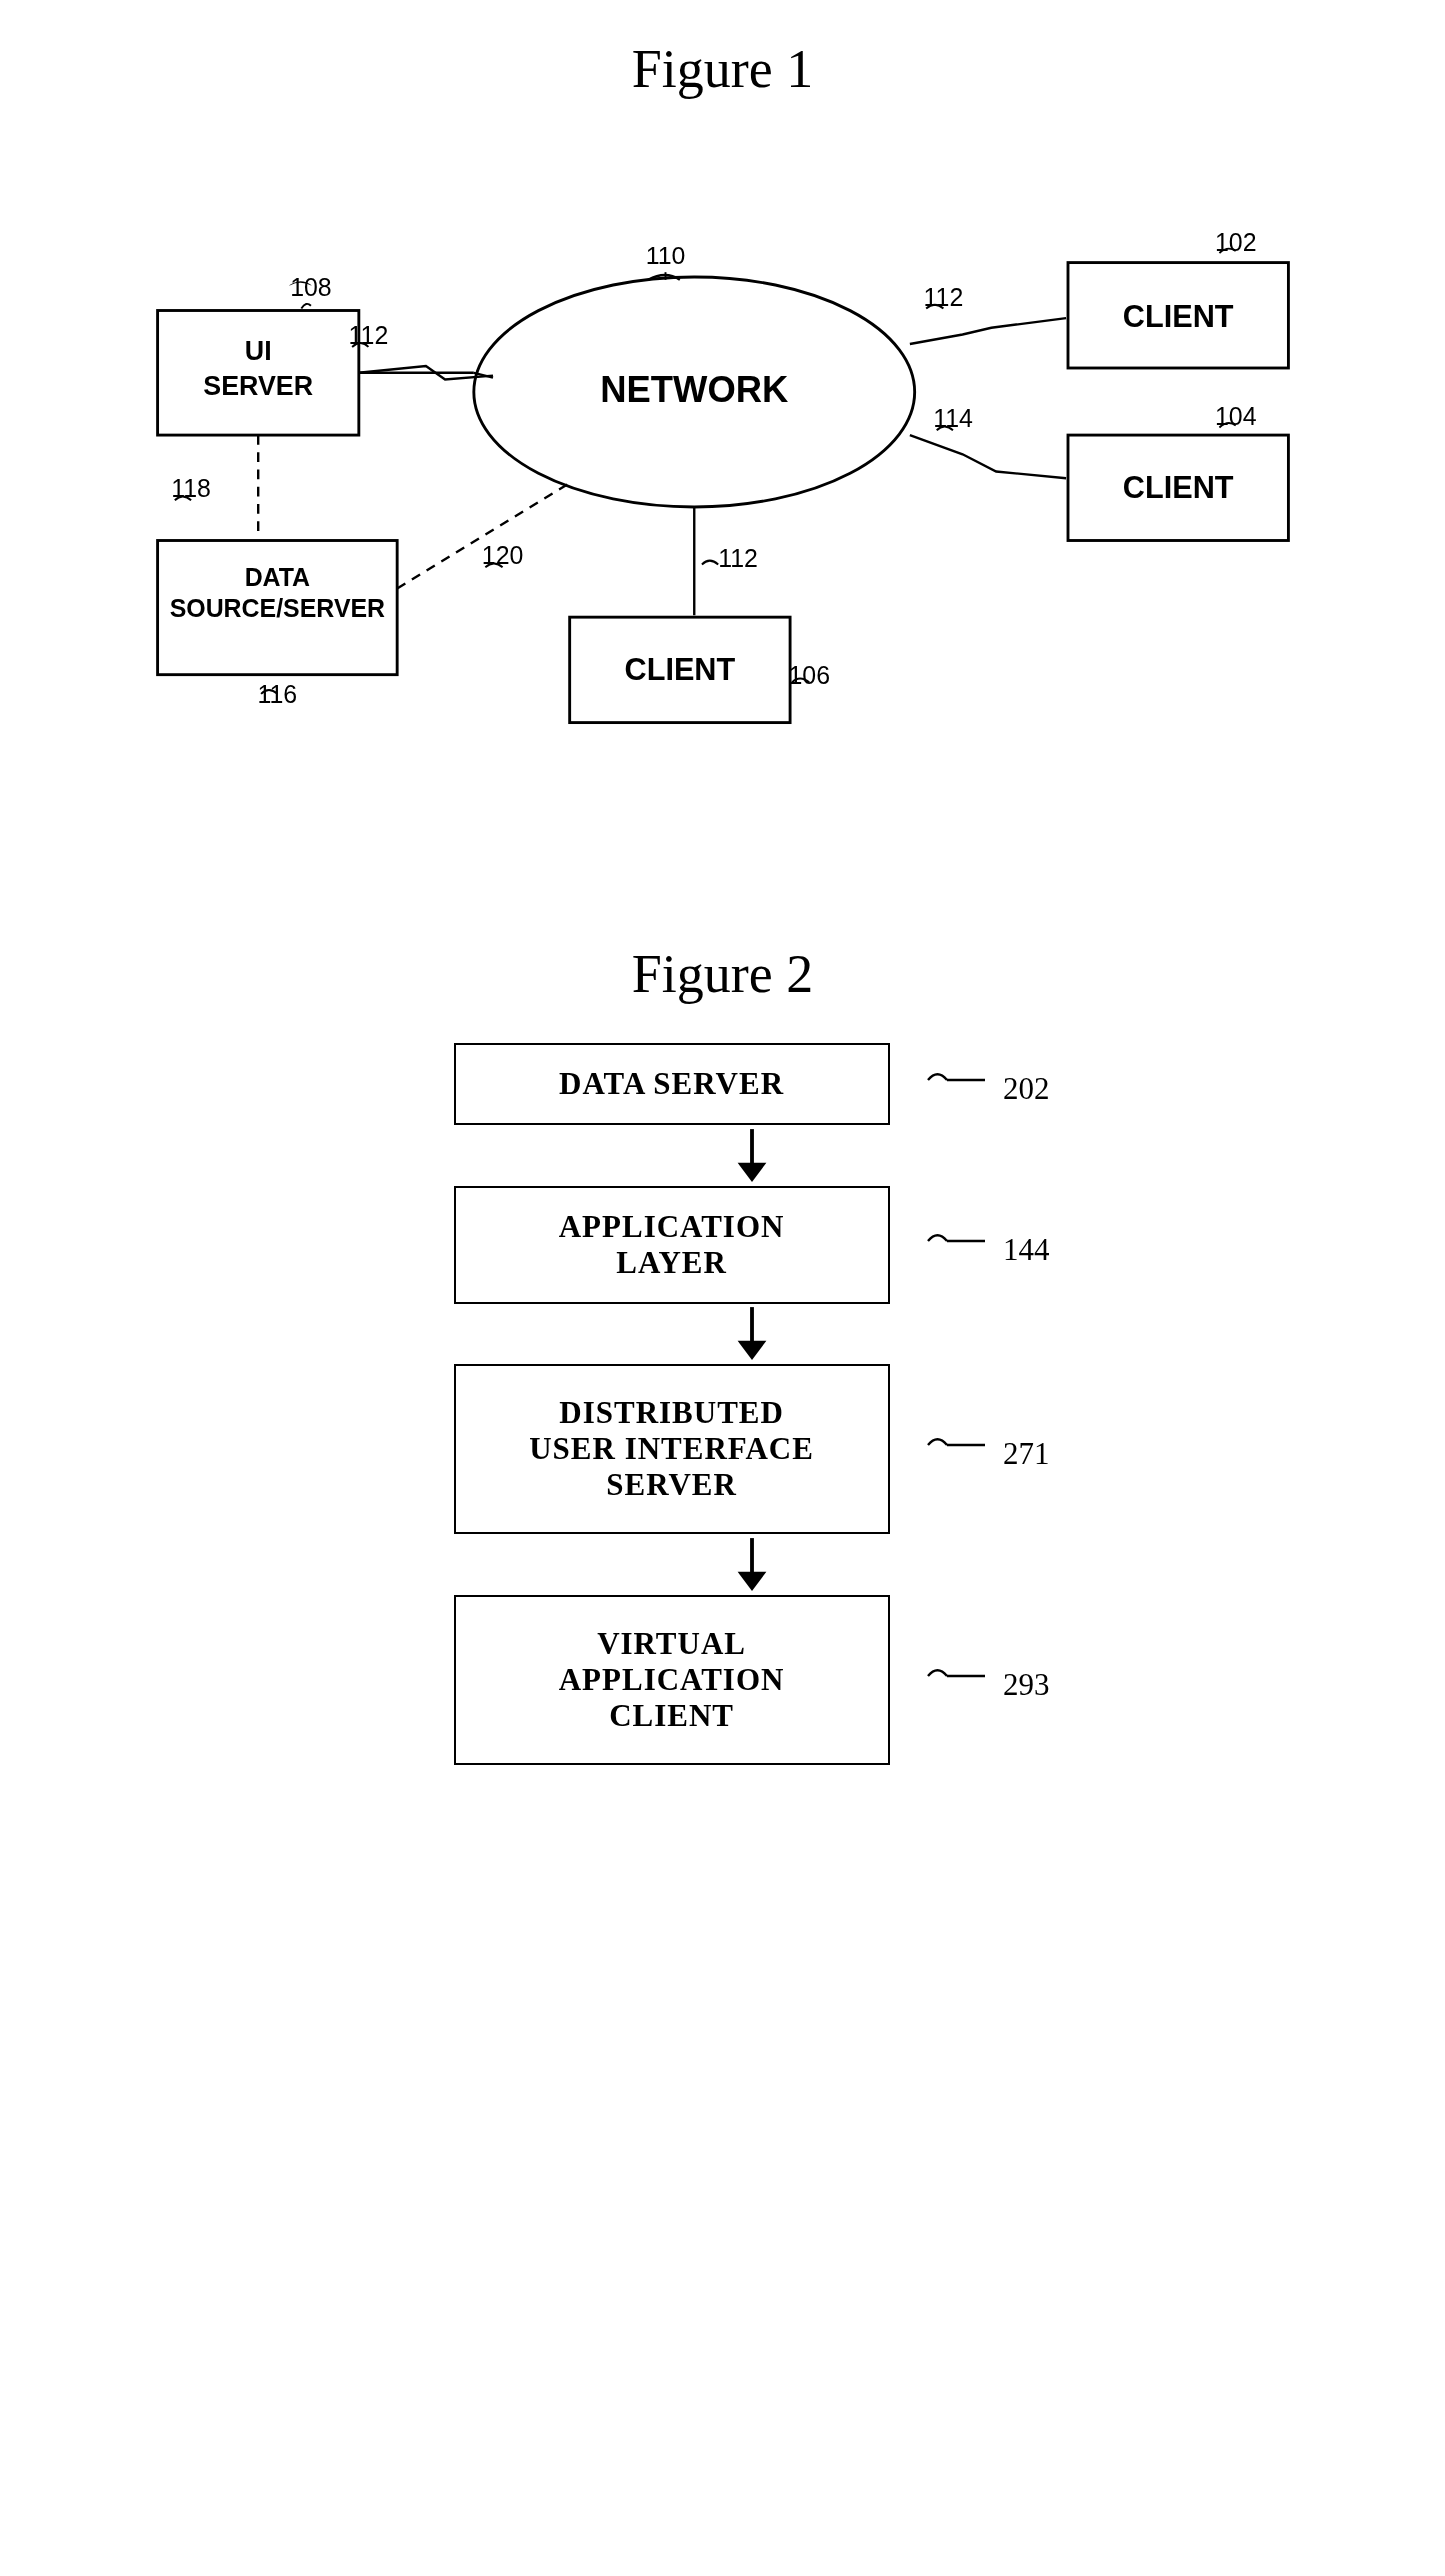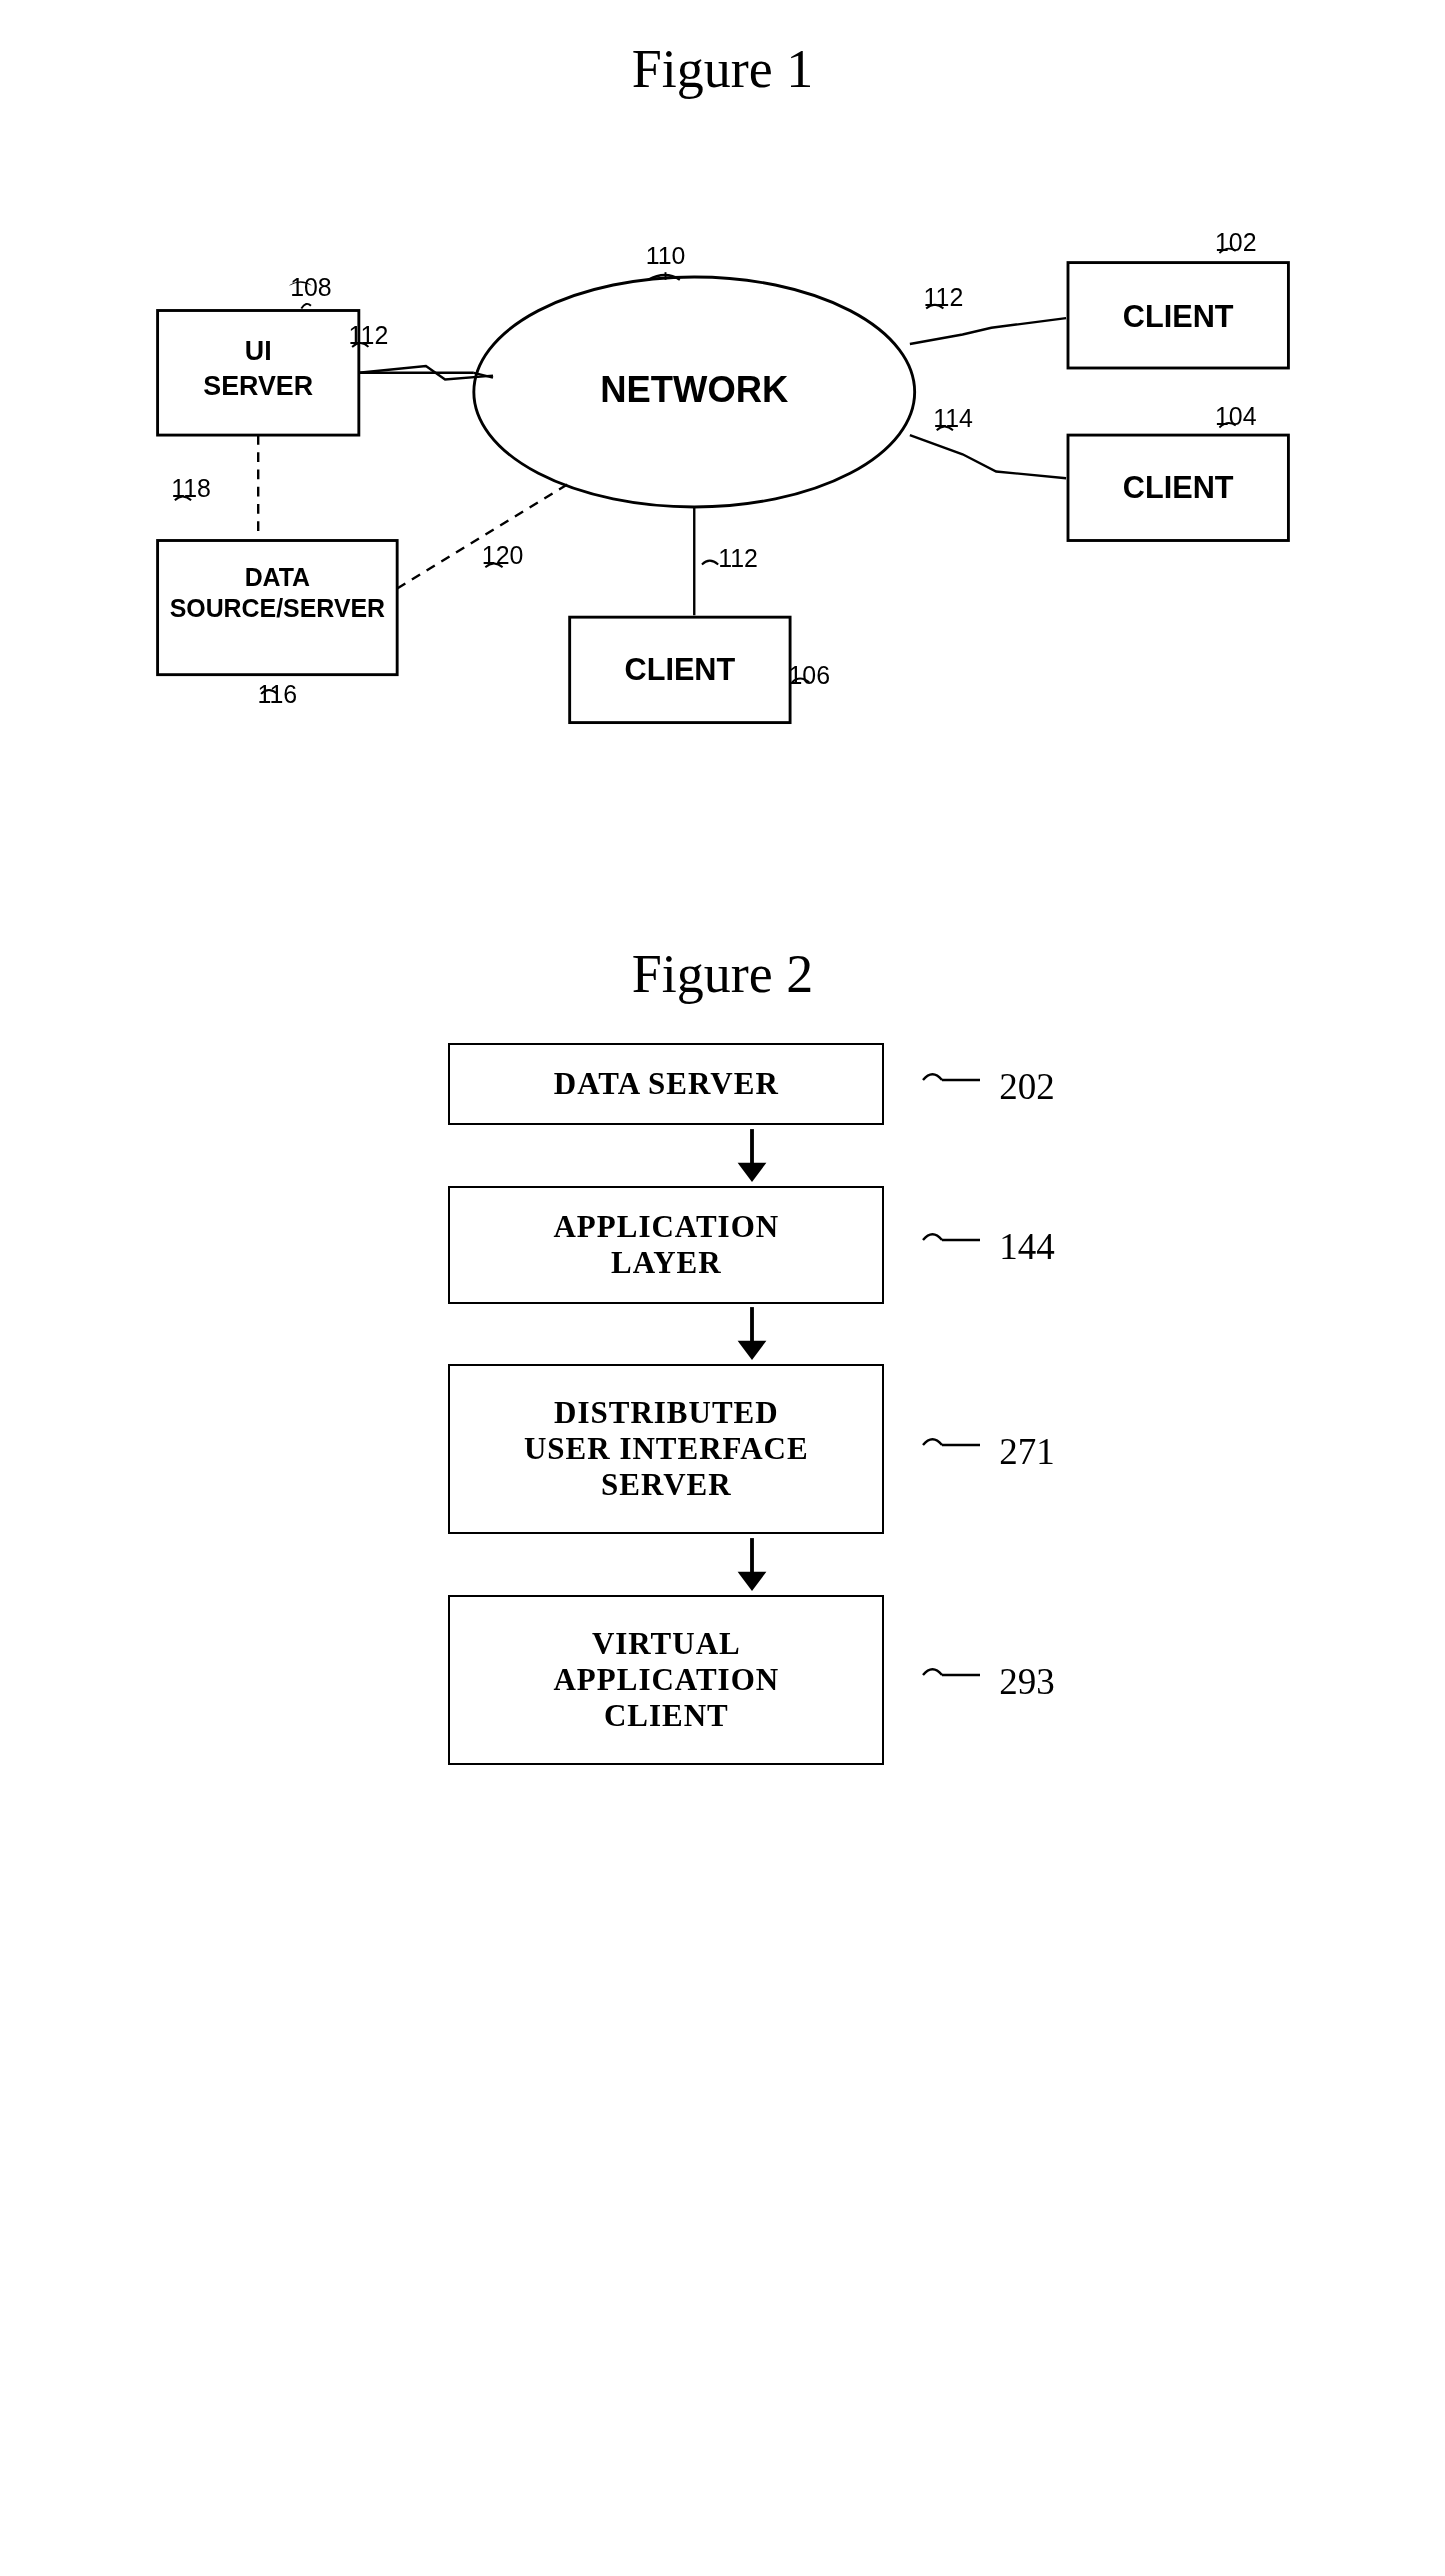--- a/index.html
+++ b/index.html
@@ -67,21 +67,21 @@
       border: 2.9px solid #000;
       text-align: center;
       font-size: 31px;
       font-weight: bold;
       padding: 21px 9.6px;
       background: #fff;
       letter-spacing: 1px;
     }
 
     .fig2-ref {
-      font-size: 37px;
+      font-size: 31px;
       white-space: nowrap;
       margin-left: 9.6px;
       text-align: right;
     }
 
     .arrow-down {
       width: 364px;
       display: flex;
       justify-content: center;
       margin: 3.8px 0;

